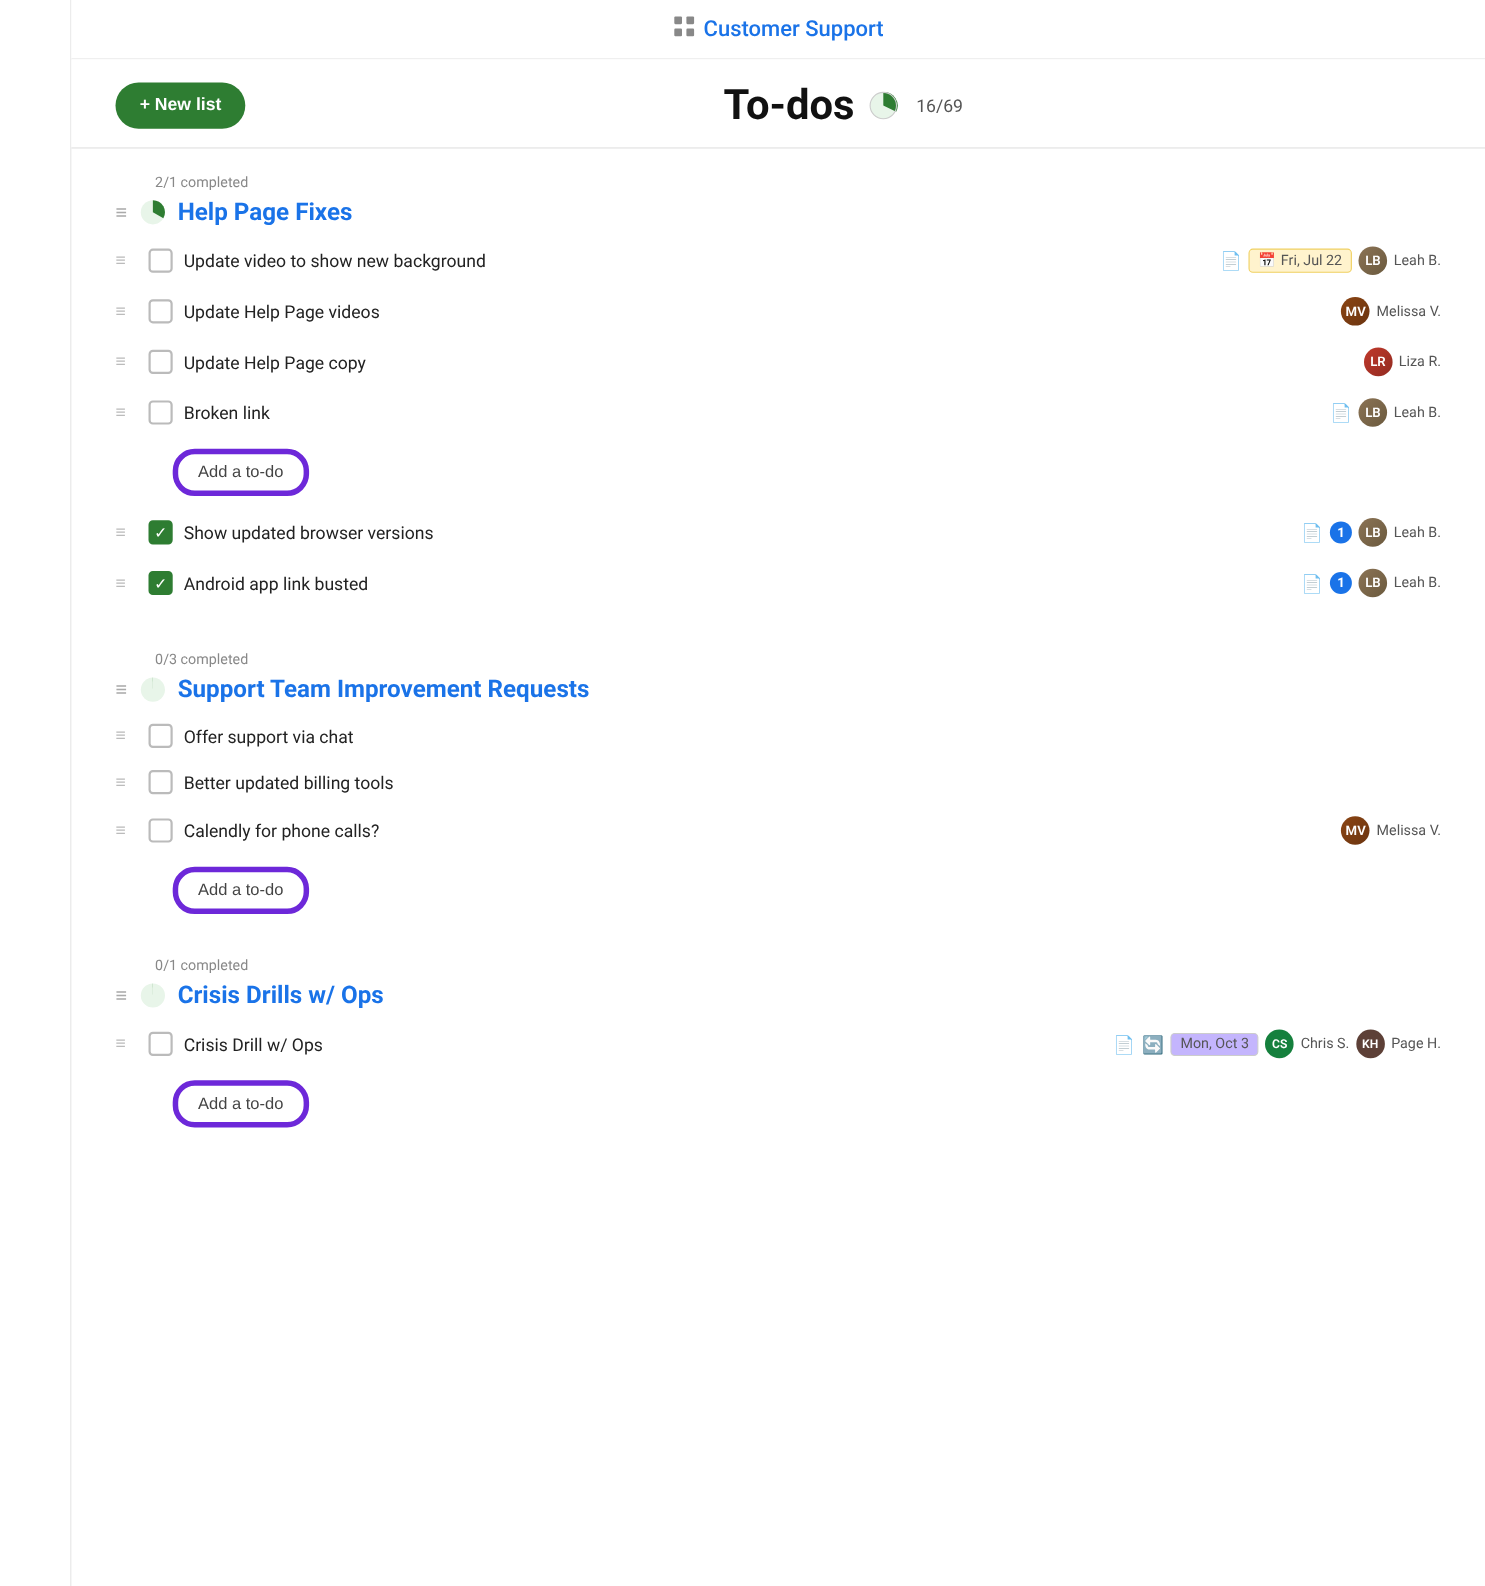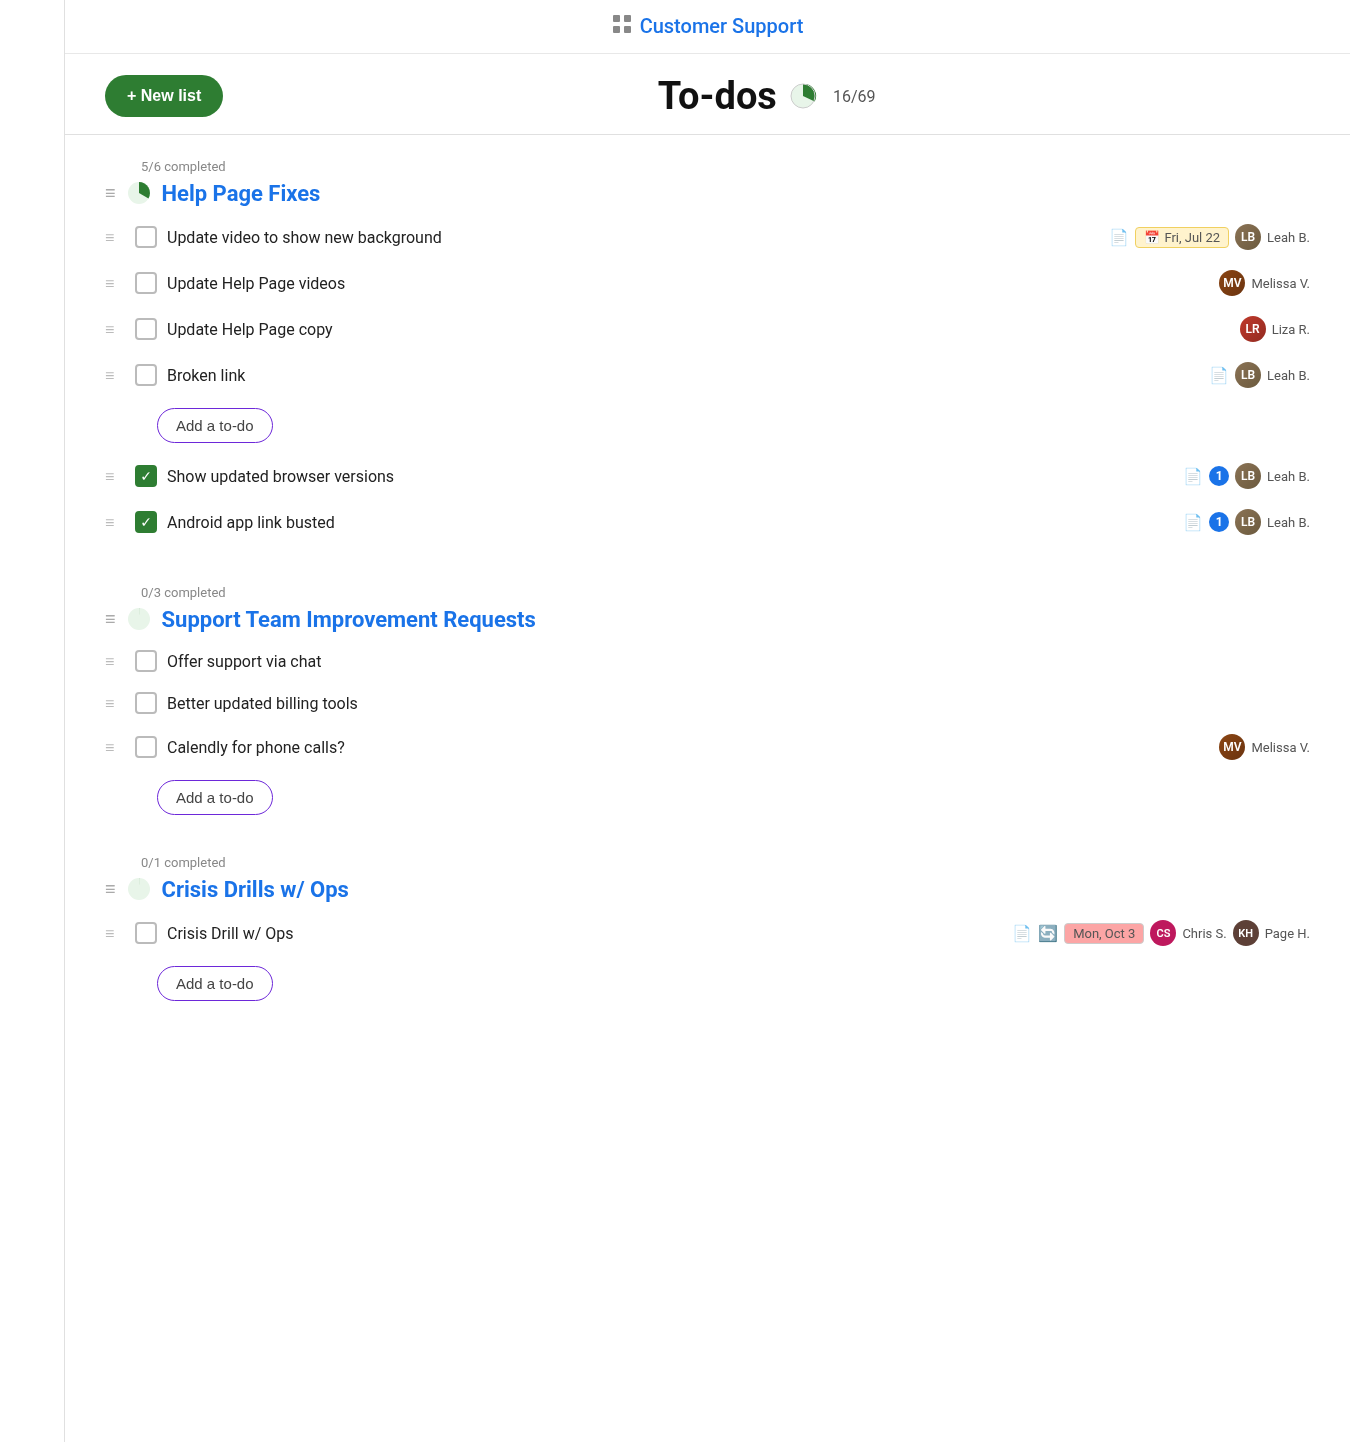--- a/index.html
+++ b/index.html
@@ -212,21 +212,21 @@
       font-size: 12px;
       display: inline-flex;
       align-items: center;
       justify-content: center;
       font-weight: 700;
     }
     .add-todo-btn {
       margin-top: 10px;
       margin-left: 52px;
       background: #fff;
-      border: 1px solid #6d28d9;
+      border: 5px solid #6d28d9;
       border-radius: 20px;
       padding: 8px 18px;
       font-size: 15px;
       color: #444;
       cursor: pointer;
     }
     
     .completed-items-divider {
       height: 10px;
     }
@@ -279,21 +279,21 @@
         </div>
       </div>
     </div>
 
     <hr class="divider">
 
     <div class="lists-container">
 
       <div class="list-section">
         <div class="completed-label">
-          <span>5/6 completed</span>
+          <span>2/1 completed</span>
         </div>
         <div class="list-header">
           <span class="drag-handle">≡</span>
 
           <svg class="list-pie" viewBox="0 0 26 26">
             <circle cx="13" cy="13" r="11" fill="#e8f5e9"></circle>
             <path d="M13,13 L13,2 A11,11 0 0,1 22.5,18.5 Z" fill="#2e7d32"></path>
           </svg>
           <a class="list-title" href="#">Help Page Fixes</a>
         </div>
@@ -432,24 +432,24 @@
           <a class="list-title" href="#">Crisis Drills w/ Ops</a>
         </div>
 
         <div class="todo-item">
           <span class="todo-drag">≡</span>
           <div class="todo-checkbox"></div>
           <span class="todo-text">Crisis Drill w/ Ops</span>
           <div class="todo-meta">
             <span class="meta-icon">📄</span>
             <span class="meta-icon" style="color:#4CAF50;">🔄</span>
-            <span class="date-badge" style="background:#fca5a5; border-color:#ccc;">
+            <span class="date-badge" style="background:#c4b5fd; border-color:#ccc;">
               <span>Mon, Oct 3</span>
             </span>
-            <div class="avatar av-chris" title="Chris S." style="background:#be185d; font-size:11px;text-align:right;">CS</div>
+            <div class="avatar av-chris" title="Chris S." style="background:#15803d; font-size:11px;text-align:right;">CS</div>
             <span class="avatar-label">Chris S.</span>
             <div class="avatar av-kurt" title="Kurt H." style="background:#5d4037; font-size:11px;">KH</div>
             <span class="avatar-label">Page H.</span>
           </div>
         </div>
 
         <button class="add-todo-btn">Add a to-do</button>
       </div>
 
     </div>

